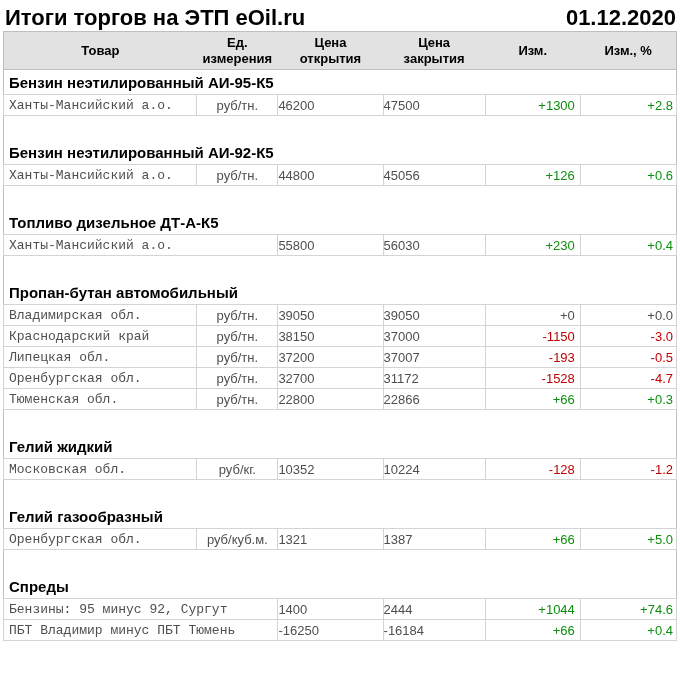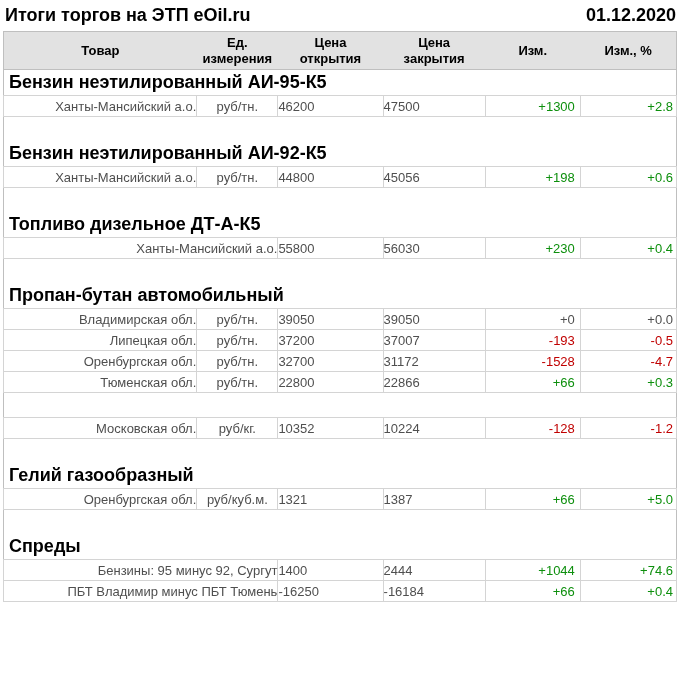--- a/index.html
+++ b/index.html
@@ -7,21 +7,21 @@
     width: 680px; height: 678px; overflow: hidden;
     background: #ffffff;
     font-family: "Liberation Sans", sans-serif;
     -webkit-font-smoothing: antialiased;
   }
   .titlebar {
     display: flex; justify-content: space-between; align-items: baseline;
     padding: 6px 4px 5px 5px; height: 20px;
   }
   .page-title, .page-date {
-    font-size: 18px; font-weight: bold; color: #000;
+    font-size: 22px; font-weight: bold; color: #000;
     white-space: nowrap; line-height: 1.1;
   }
   table.results {
     border-collapse: collapse;
     margin: 0 3px; width: 674px;
     table-layout: fixed;
     border: 1px solid var(--outer, #bfbfbf);
   }
   col.c0 { width: 193px; }
   col.c1 { width: 81px; }
@@ -37,26 +37,26 @@
     font-size: 13px; line-height: 1.18;
     height: 37px; padding: 0;
     border-top: 1px solid var(--outer, #bfbfbf);
     border-bottom: 1px solid var(--outer, #bfbfbf);
   }
   tbody td {
     font-size: 13px; color: var(--neutral, #4f4f4f);
     vertical-align: middle; height: 20px; padding: 0;
   }
   td.section-title {
-    font-weight: bold; color: #000; font-size: 18px;
+    font-weight: bold; color: #000; font-size: 15px;
     text-align: left; padding: 2px 0 2px 5px;
     border-bottom: 1px solid var(--border, #d4d4d4);
   }
   tr.data-row td { border: 1px solid var(--border, #d4d4d4); }
-  td.c-product { text-align: right; padding-left: 5px; }
+  td.c-product { text-align: left; padding-left: 5px; font-family: Liberation Mono, monospace; }
   td.c-unit    { text-align: center; }
   td.c-num     { text-align: left; padding-right: 5px; }
   td.c-chg     { text-align: right; padding-right: 5px; }
   td.c-pct     { text-align: right; padding-right: 3px; margin-left: 20px; }
   td.t-up   { color: var(--positive, #0d8f0d); }
   td.t-down { color: var(--negative, #c00000); }
   td.t-flat { color: var(--neutral, #4f4f4f); }
   tr.spacer-row td { height: 24px; border: none; }
 </style>
 </head>
@@ -105,21 +105,21 @@
         <td colspan="6"></td>
       </tr>
       <tr class="section-row">
         <td class="section-title" colspan="6">Бензин неэтилированный АИ-92-К5</td>
       </tr>
       <tr class="data-row">
         <td class="c-product">Ханты-Мансийский а.о.</td>
         <td class="c-unit">руб/тн.</td>
         <td class="c-num">44800</td>
         <td class="c-num">45056</td>
-        <td class="c-chg t-up">+198</td>
+        <td class="c-chg t-up">+126</td>
         <td class="c-pct t-up">+0.6</td>
       </tr>
       <tr class="spacer-row">
         <td colspan="6"></td>
       </tr>
       <tr class="section-row">
         <td class="section-title" colspan="6">Топливо дизельное ДТ-А-К5</td>
       </tr>
       <tr class="data-row">
         <td class="c-product" colspan="2">Ханты-Мансийский а.о.</td>
@@ -136,20 +136,28 @@
       </tr>
       <tr class="data-row">
         <td class="c-product">Владимирская обл.</td>
         <td class="c-unit">руб/тн.</td>
         <td class="c-num">39050</td>
         <td class="c-num">39050</td>
         <td class="c-chg t-flat">+0</td>
         <td class="c-pct t-flat">+0.0</td>
       </tr>
       <tr class="data-row">
+        <td class="c-product">Краснодарский край</td>
+        <td class="c-unit">руб/тн.</td>
+        <td class="c-num">38150</td>
+        <td class="c-num">37000</td>
+        <td class="c-chg t-down">-1150</td>
+        <td class="c-pct t-down">-3.0</td>
+      </tr>
+      <tr class="data-row">
         <td class="c-product">Липецкая обл.</td>
         <td class="c-unit">руб/тн.</td>
         <td class="c-num">37200</td>
         <td class="c-num">37007</td>
         <td class="c-chg t-down">-193</td>
         <td class="c-pct t-down">-0.5</td>
       </tr>
       <tr class="data-row">
         <td class="c-product">Оренбургская обл.</td>
         <td class="c-unit">руб/тн.</td>
@@ -161,20 +169,23 @@
       <tr class="data-row">
         <td class="c-product">Тюменская обл.</td>
         <td class="c-unit">руб/тн.</td>
         <td class="c-num">22800</td>
         <td class="c-num">22866</td>
         <td class="c-chg t-up">+66</td>
         <td class="c-pct t-up">+0.3</td>
       </tr>
       <tr class="spacer-row">
         <td colspan="6"></td>
+      </tr>
+      <tr class="section-row">
+        <td class="section-title" colspan="6">Гелий жидкий</td>
       </tr>
       <tr class="data-row">
         <td class="c-product">Московская обл.</td>
         <td class="c-unit">руб/кг.</td>
         <td class="c-num">10352</td>
         <td class="c-num">10224</td>
         <td class="c-chg t-down">-128</td>
         <td class="c-pct t-down">-1.2</td>
       </tr>
       <tr class="spacer-row">

